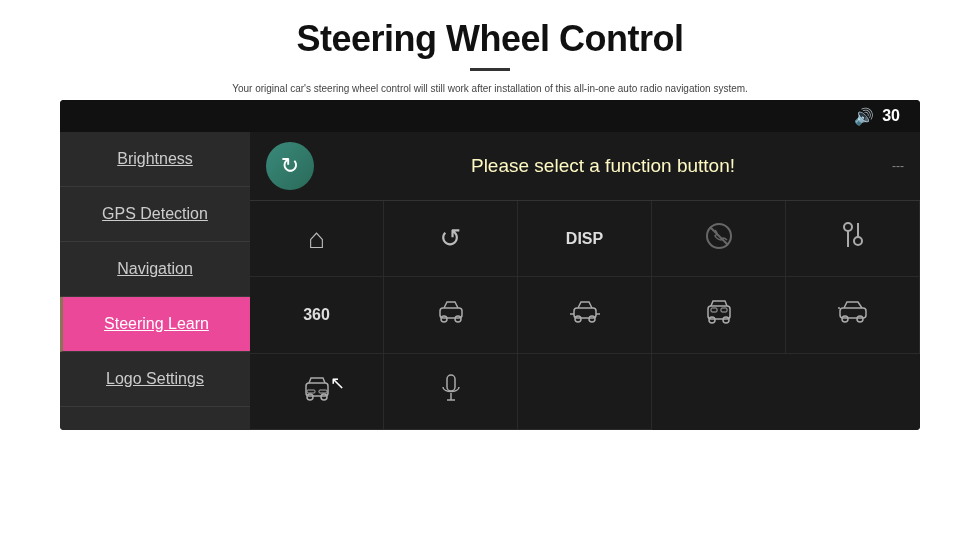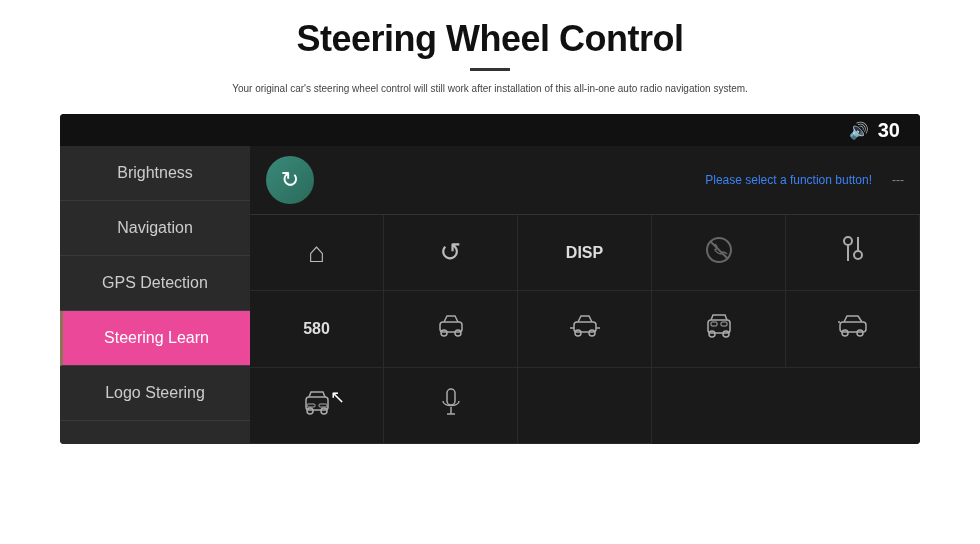--- a/index.html
+++ b/index.html
@@ -7,21 +7,21 @@
       width: 980px;
       height: 544px;
       background: #fff;
       font-family: Arial, sans-serif;
       overflow: hidden;
     }
 
     
     .header {
       text-align: center;
-      padding: 18px 60px 18px;
+      padding: 18px 60px 4px;
     }
     .header h1 {
       font-size: 36px;
       font-weight: 900;
       color: #111;
       letter-spacing: -0.5px;
     }
     .header-divider {
       width: 40px;
       height: 3px;
@@ -54,21 +54,21 @@
       justify-content: flex-end;
       padding-right: 20px;
       gap: 8px;
     }
     .volume-icon {
       color: #ccc;
       font-size: 16px;
     }
     .volume-number {
       color: #fff;
-      font-size: 20px;
+      font-size: 16px;
       font-weight: bold;
     }
 
     
     .main-content {
       display: flex;
       flex: 1;
     }
 
     
@@ -78,20 +78,21 @@
       display: flex;
       flex-direction: column;
     }
     .sidebar-item {
       padding: 18px 16px;
       color: #ccc;
       font-size: 16px;
       text-align: center;
       cursor: pointer;
       border-bottom: 1px solid #3a3a3a;
+      text-decoration: underline;
     }
     .sidebar-item.active {
       background: #ec4899;
       color: #fff;
       border-left: 3px solid #8B7355;
     }
 
     
     .function-area {
       flex: 1;
@@ -117,24 +118,24 @@
       align-items: center;
       justify-content: center;
       cursor: pointer;
       flex-shrink: 0;
     }
     .refresh-btn-inner {
       color: #fff;
       font-size: 22px;
     }
     .function-prompt {
-      color: #3b82f6;
-      font-size: 12px;
+      color: #fef9c3;
+      font-size: 19px;
       flex: 1;
-      text-align: right;
+      text-align: center;
     }
 
     
     .function-grid {
       flex: 1;
       display: grid;
       grid-template-columns: repeat(5, 1fr);
       grid-template-rows: repeat(3, 1fr);
     }
 
@@ -196,30 +197,30 @@
       <span class="volume-number">30</span>
     </div>
 
     <div class="main-content cursor-overlay">
 
       <div class="sidebar">
         <div class="sidebar-item">
           <span>Brightness</span>
         </div>
         <div class="sidebar-item">
+          <span>GPS Detection</span>
+        </div>
+        <div class="sidebar-item">
           <span>Navigation</span>
-        </div>
-        <div class="sidebar-item">
-          <span>GPS Detection</span>
         </div>
         <div class="sidebar-item active">
           <span>Steering Learn</span>
         </div>
         <div class="sidebar-item">
-          <span>Logo Steering</span>
+          <span>Logo Settings</span>
         </div>
       </div>
 
       <div class="function-area">
 
         <div class="function-top">
           <div class="refresh-btn">
             <span class="refresh-btn-inner">↻</span>
           </div>
           <span class="function-prompt">Please select a function button!</span>
@@ -252,21 +253,21 @@
             <span class="grid-icon">
               <svg width="28" height="32" viewBox="0 0 28 32">
                 <circle cx="9" cy="8" r="4" fill="none" stroke="#aaa" stroke-width="2"></circle>
                 <line x1="9" y1="12" x2="9" y2="28" stroke="#aaa" stroke-width="2"></line>
                 <circle cx="19" cy="22" r="4" fill="none" stroke="#aaa" stroke-width="2"></circle>
                 <line x1="19" y1="4" x2="19" y2="18" stroke="#aaa" stroke-width="2"></line>
               </svg>
             </span>
           </div>
           <div class="grid-cell">
-            <span class="grid-text">580</span>
+            <span class="grid-text">360</span>
           </div>
           <div class="grid-cell">
             <span class="grid-icon">
               <svg width="30" height="26" viewBox="0 0 30 26">
                 <rect x="4" y="10" width="22" height="10" rx="3" fill="none" stroke="#aaa" stroke-width="1.5"></rect>
                 <path d="M8 10 L11 4 L19 4 L22 10" fill="none" stroke="#aaa" stroke-width="1.5"></path>
                 <circle cx="8" cy="21" r="3" fill="none" stroke="#aaa" stroke-width="1.5"></circle>
                 <circle cx="22" cy="21" r="3" fill="none" stroke="#aaa" stroke-width="1.5"></circle>
               </svg>
             </span>

